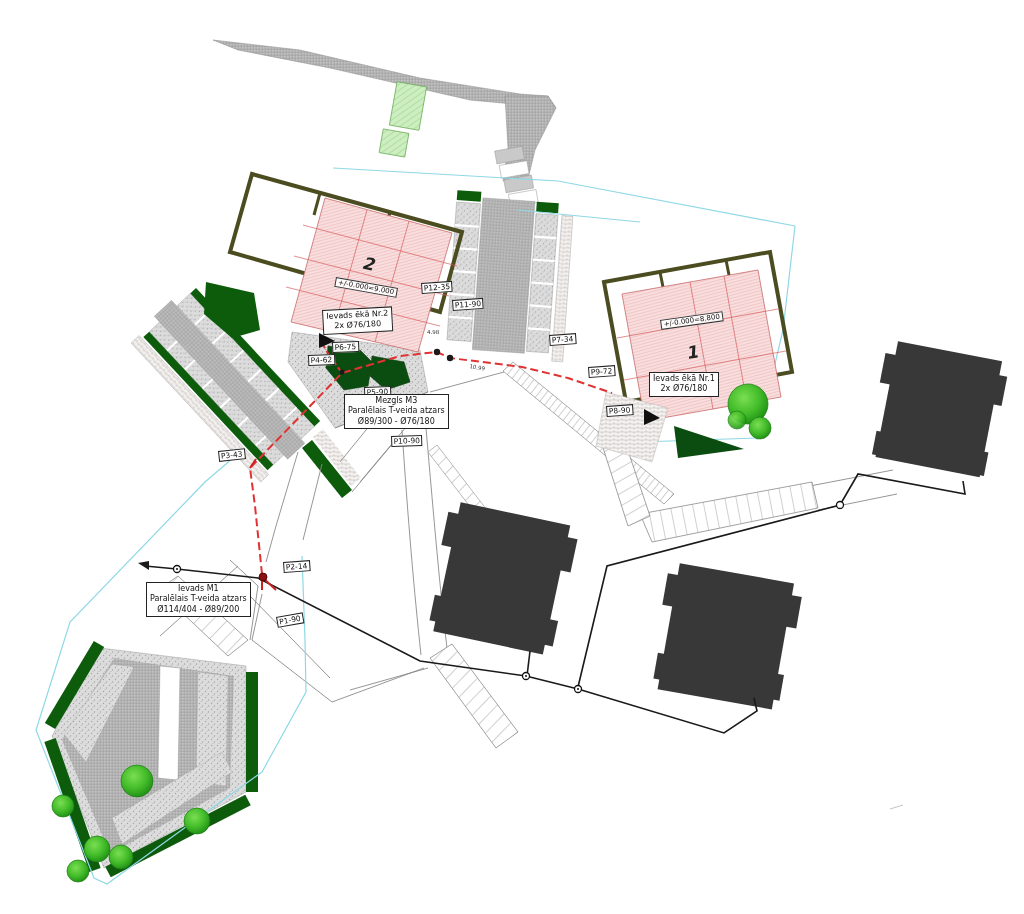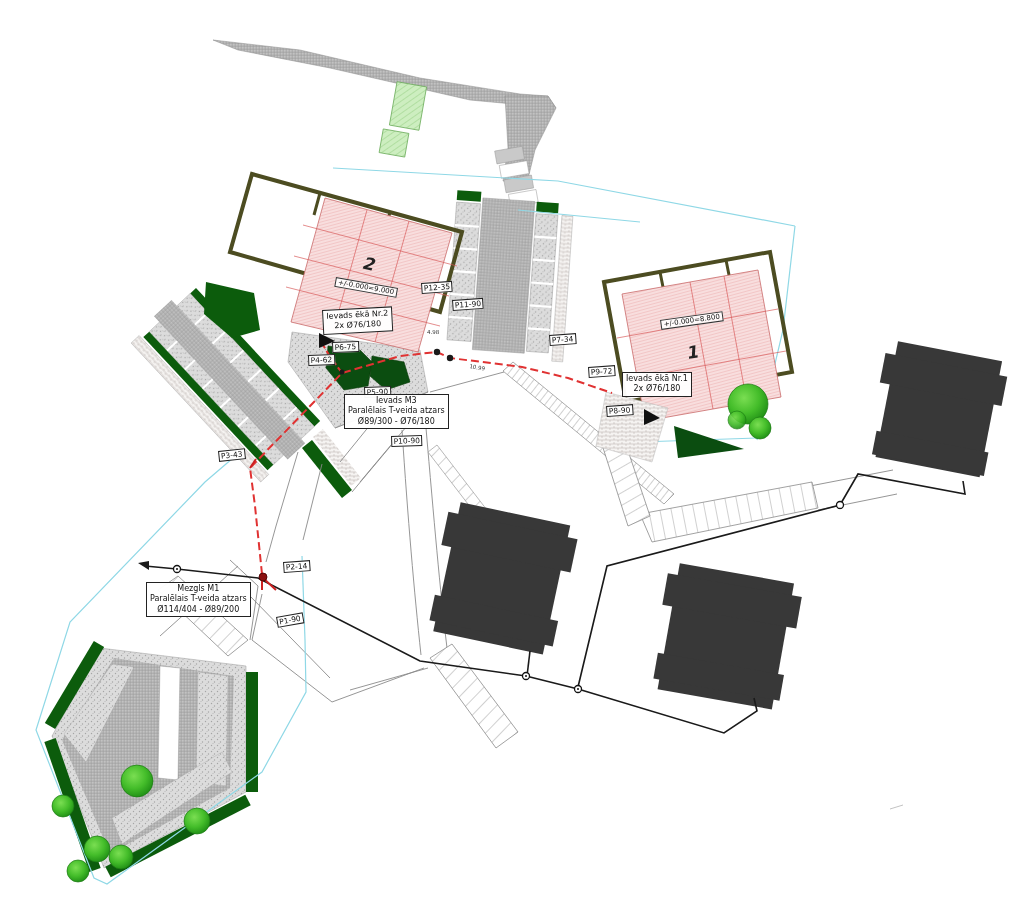--- a/index.html
+++ b/index.html
@@ -246,31 +246,31 @@
   <div class="lbl" style="left:364px;top:387px;transform:rotate(-2deg)">P5-90</div>
   <div class="lbl" style="left:391px;top:436px;transform:rotate(-2deg)">P10-90</div>
   <div class="lbl" style="left:218px;top:451px;transform:rotate(-6deg)">P3-43</div>
   <div class="lbl" style="left:283px;top:562px;transform:rotate(-4deg)">P2-14</div>
   <div class="lbl" style="left:276px;top:617px;transform:rotate(-10deg)">P1-90</div>
 
   <div class="blk" style="left:322px;top:310px;transform:rotate(-3deg)">
     <div>Ievads ēkā Nr.2</div>
     <div>2x Ø76/180</div>
   </div>
-  <div class="blk" style="left:622px;top:372px">
+  <div class="blk" style="left:649px;top:372px">
     <div>Ievads ēkā Nr.1</div>
     <div>2x Ø76/180</div>
   </div>
   <div class="blk" style="left:344px;top:394px">
-    <div>Ievads M3</div>
+    <div>Mezgls M3</div>
     <div>Paralēlais T-veida atzars</div>
     <div>Ø89/300 - Ø76/180</div>
   </div>
   <div class="blk" style="left:146px;top:582px">
-    <div>Mezgls M1</div>
+    <div>Ievads M1</div>
     <div>Paralēlais T-veida atzars</div>
     <div>Ø114/404 - Ø89/200</div>
   </div>
 
   <div class="elev" style="left:336px;top:277px;transform:rotate(10deg)">+/-0.000=9.000</div>
   <div class="elev" style="left:660px;top:320px;transform:rotate(-8deg)">+/-0.000=8.800</div>
 
   <div class="bnum" style="left:366px;top:253px;transform:rotate(13deg)">2</div>
   <div class="bnum" style="left:686px;top:343px;transform:rotate(-8deg)">1</div>
 

